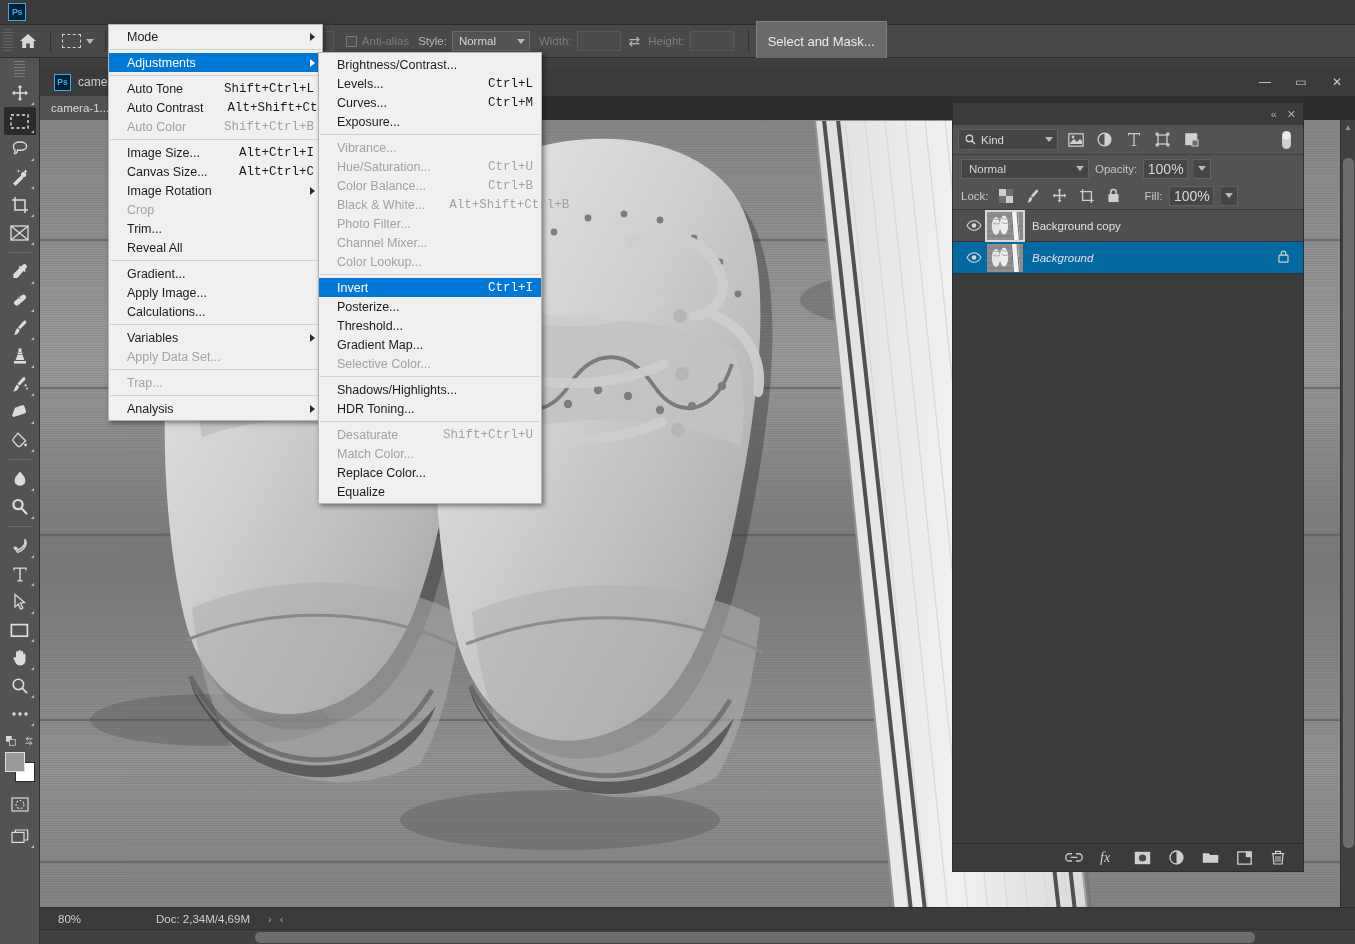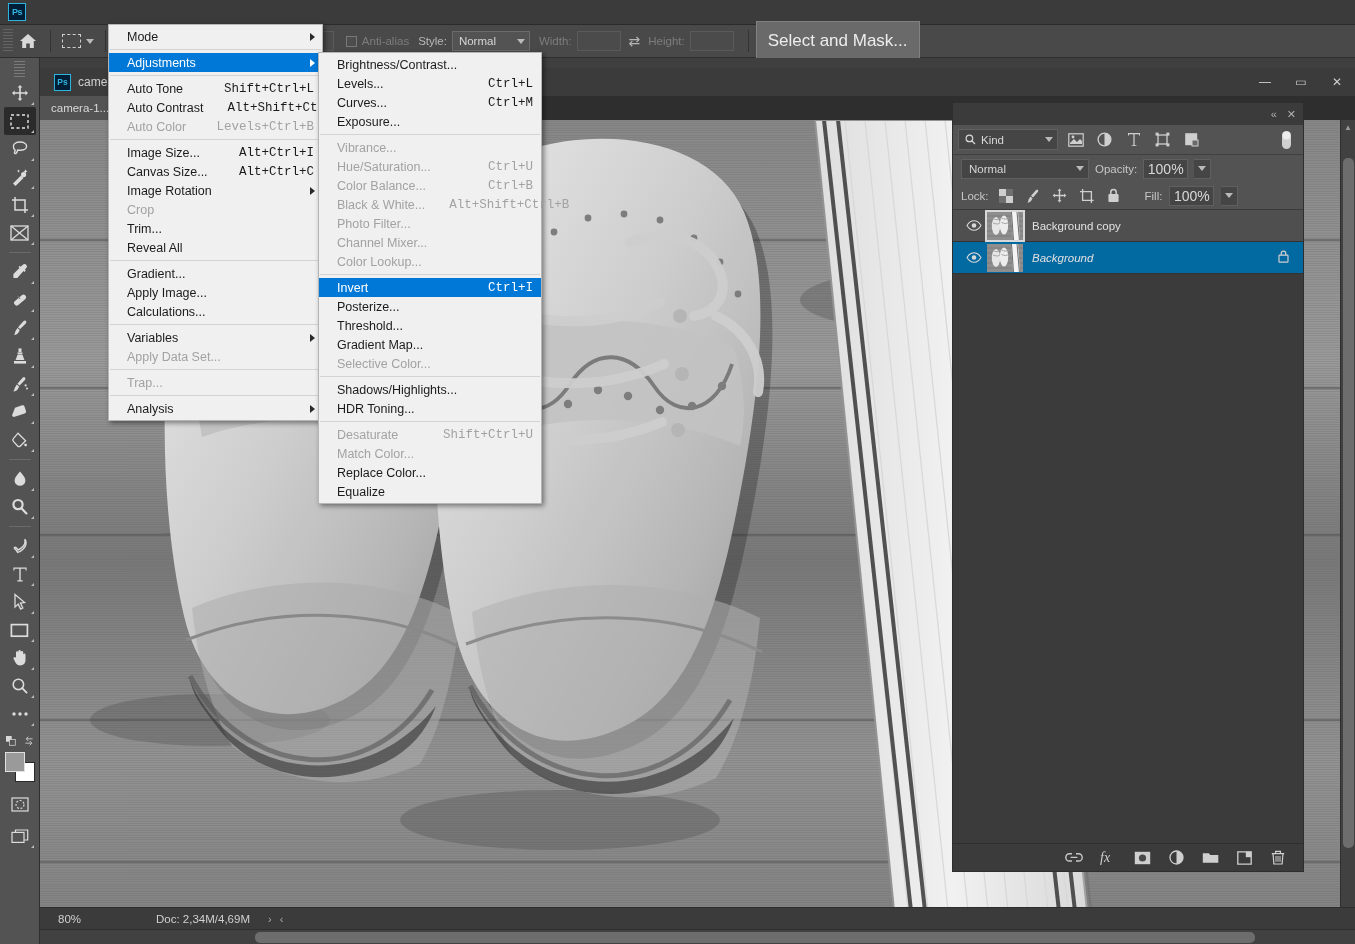--- a/index.html
+++ b/index.html
@@ -67,21 +67,21 @@
   .ob-select{
     height:20px; background:#535353; border:1px solid #6b6b6b; color:#d5d5d5;
     font-size:11.5px; display:flex; align-items:center; justify-content:space-between;
     padding:0 4px 0 6px; width:78px;
   }
   .chk{
     width:11px;height:11px;border:1px solid #787878;background:#4d4d4d;margin-right:5px;
   }
   .ob-btn{
     height:40px; background:#6a6a6a; border:1px solid #818181; color:#ededed;
-    font-size:17px; display:flex;align-items:center; padding:0 11px;
+    font-size:13px; display:flex;align-items:center; padding:0 11px;
   }
   .swap-arrows{ font-size:14px; color:#b5b5b5; margin:0 8px; }
 
   
   .toolbar{
     position:absolute; left:0; top:58px; width:40px; height:886px;
     background:#535353; border-right:1px solid #2e2e2e;
     display:flex; flex-direction:column; align-items:center;
   }
   .tb-grip{
@@ -889,21 +889,21 @@
       <div class="mrow">
         <span>Auto Tone</span>
         <span class="sc">Shift+Ctrl+L</span>
       </div>
       <div class="mrow">
         <span>Auto Contrast</span>
         <span class="sc">Alt+Shift+Ctrl+L</span>
       </div>
       <div class="mrow disabled">
         <span>Auto Color</span>
-        <span class="sc">Levels+Ctrl+B</span>
+        <span class="sc">Shift+Ctrl+B</span>
       </div>
       <div class="msep"></div>
       <div class="mrow">
         <span>Image Size...</span>
         <span class="sc">Alt+Ctrl+I</span>
       </div>
       <div class="mrow">
         <span>Canvas Size...</span>
         <span class="sc">Alt+Ctrl+C</span>
       </div>

